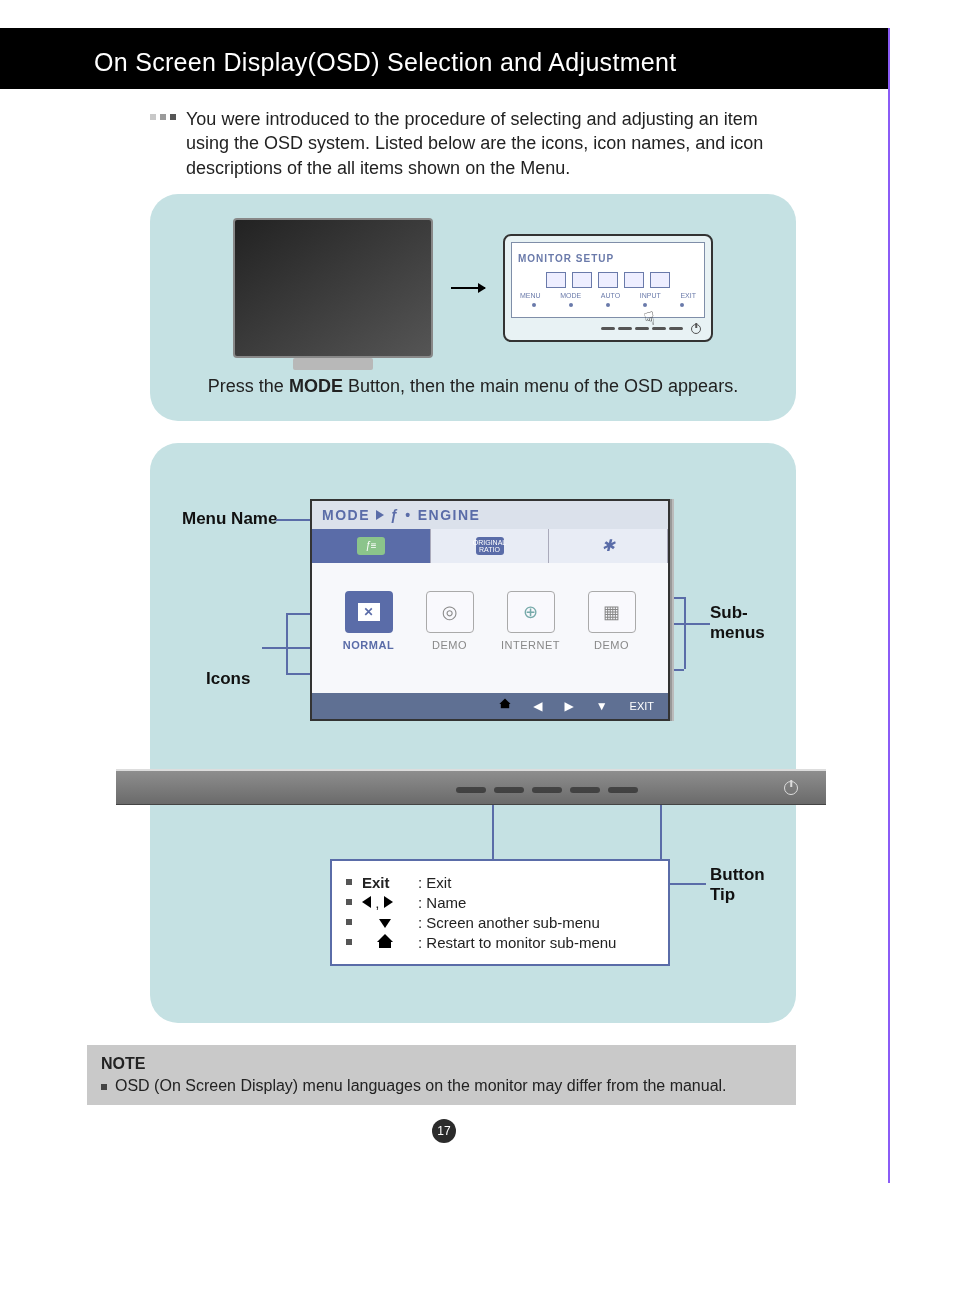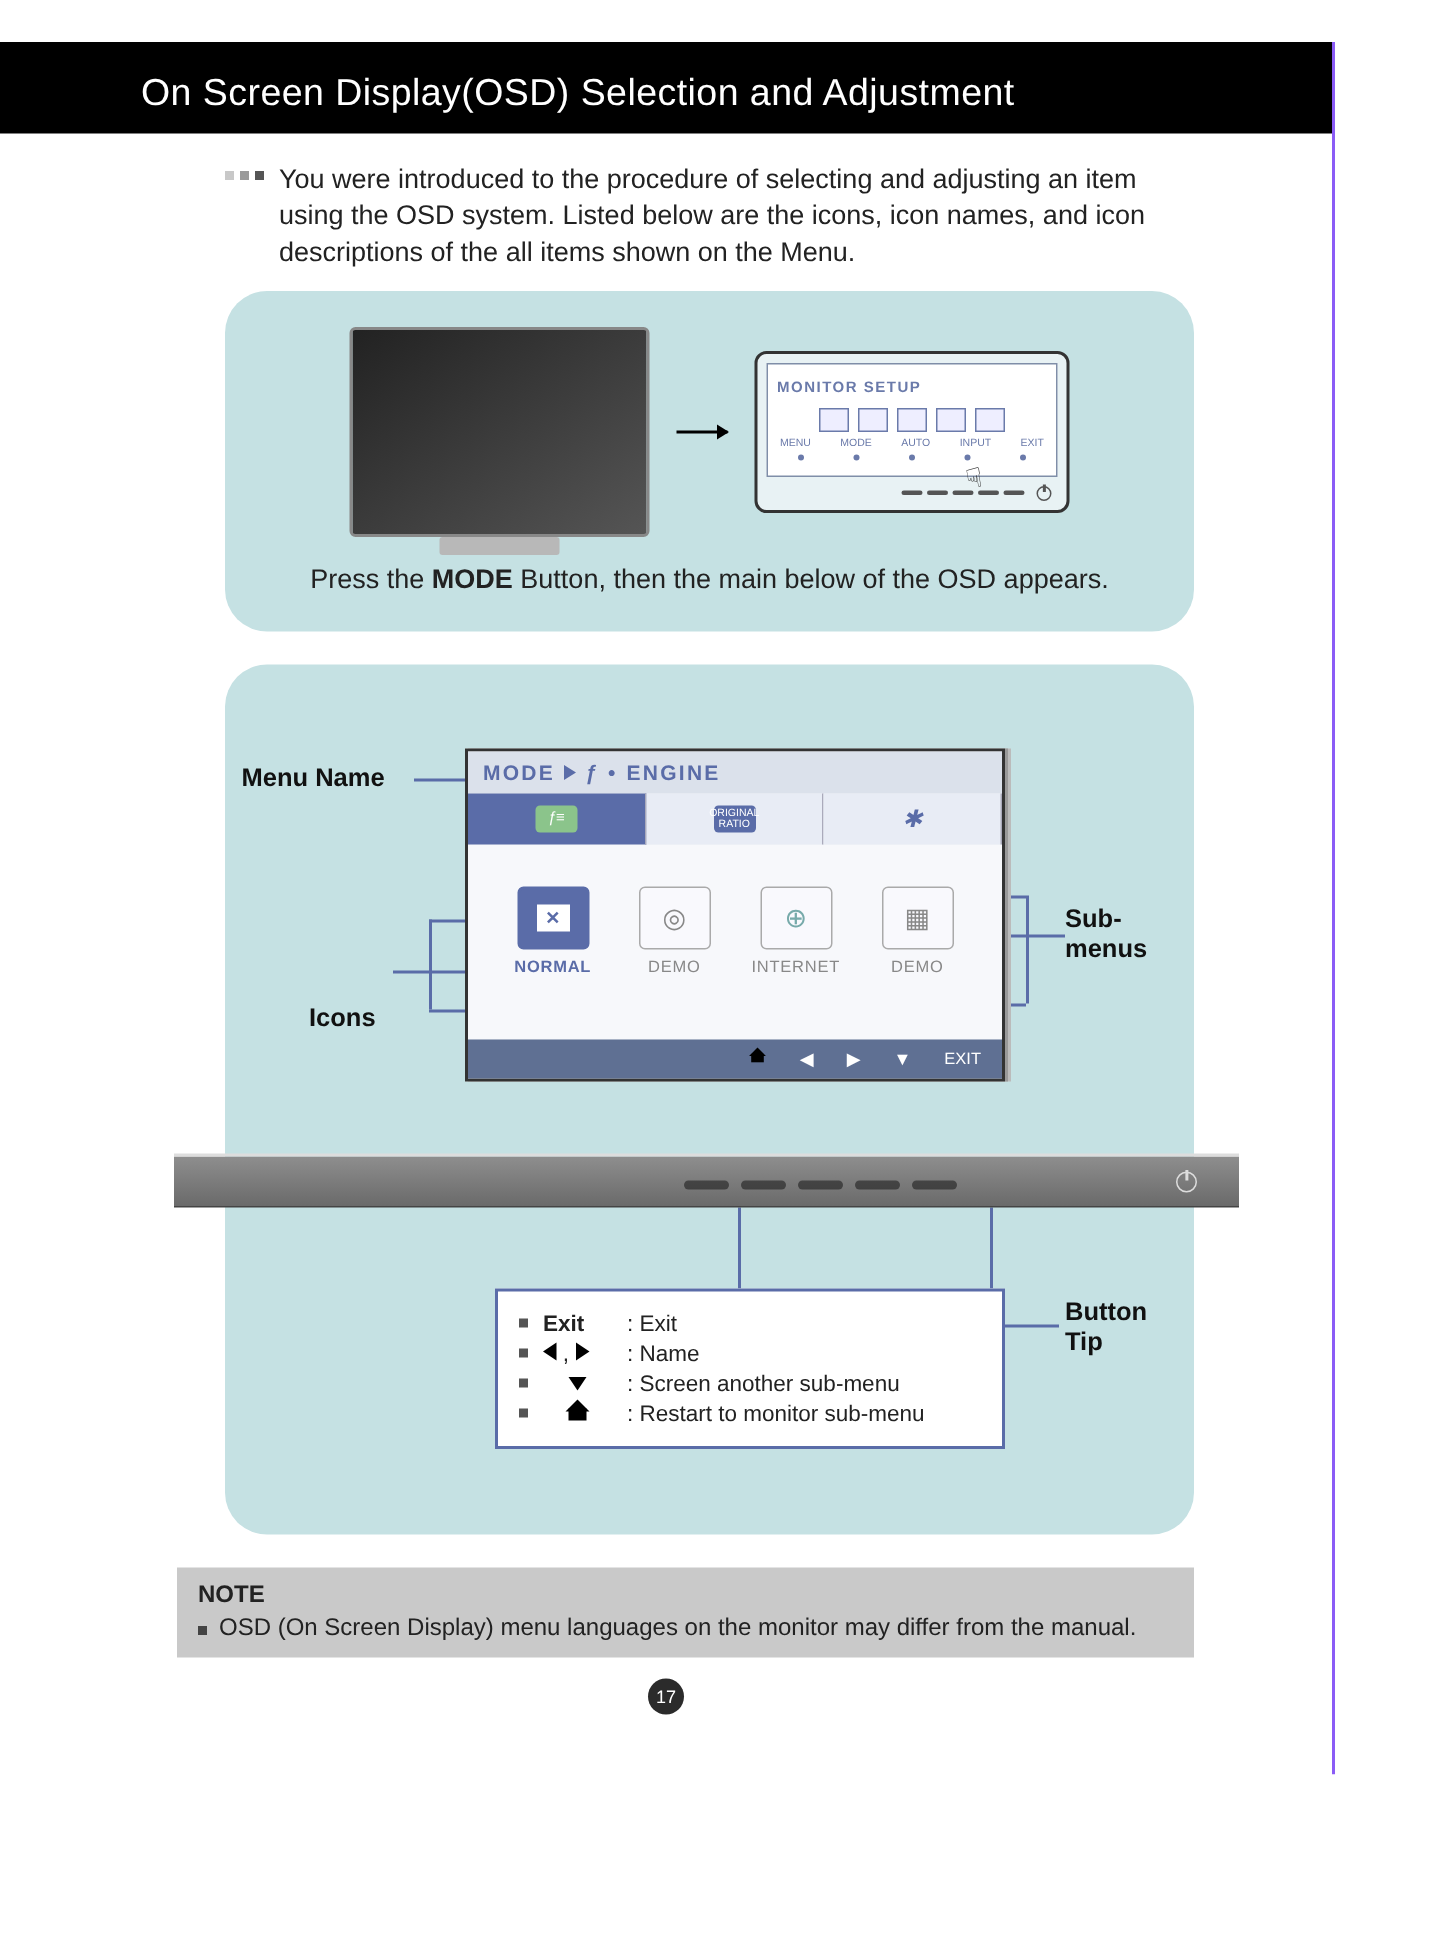--- a/index.html
+++ b/index.html
@@ -207,21 +207,21 @@
 
   .tri-l{display:inline-block;width:0;height:0;border-right:9px solid #000;border-top:6px solid transparent;border-bottom:6px solid transparent;}
   .tri-r{display:inline-block;width:0;height:0;border-left:9px solid #000;border-top:6px solid transparent;border-bottom:6px solid transparent;}
   .tri-d{display:inline-block;width:0;height:0;border-top:9px solid #000;border-left:6px solid transparent;border-right:6px solid transparent;}
   .home-ico{display:inline-block;width:12px;height:12px;position:relative;}
   .home-ico::before{content:"";position:absolute;left:0;top:4px;width:12px;height:8px;background:#000;}
   .home-ico::after{content:"";position:absolute;left:-2px;top:-2px;width:0;height:0;border-bottom:8px solid #000;border-left:8px solid transparent;border-right:8px solid transparent;}
 
   
   .note-box{
-    background:#c9c9c9; margin:0 92px 14px 118px; padding:10px 14px; font-size:16px;
+    background:#c9c9c9; margin:0 92px 14px 87px; padding:10px 14px; font-size:16px;
   }
   .note-box .note-title{ font-weight:700; margin-bottom:4px;}
   .note-row{ display:flex; align-items:flex-start; gap:8px;}
   .note-row .sq{ width:6px;height:6px;background:#444;margin-top:7px;}
 
   .page-num{
     width:24px;height:24px;border-radius:50%;background:#2b2b2b;color:#fff;
     display:flex;align-items:center;justify-content:center;font-size:12px;
     margin:11px auto 0;
   }
@@ -279,27 +279,27 @@
               <span></span>
               <span></span>
               <span></span>
             </div>
           <div class="pwr"></div>
         </div>
         <div class="cursor-hand">☟</div>
       </div>
     </div>
     <div class="caption">
-      <span>Press the </span><span class="bold">MODE</span><span> Button, then the main below of the OSD appears.</span>
+      <span>Press the </span><span class="bold">MODE</span><span> Button, then the main menu of the OSD appears.</span>
     </div>
   </div>
 
   <div class="panel bottom">
 
-    <div class="callout-label" style="left:11px; top:66px;">Menu Name</div>
+    <div class="callout-label" style="left:32px; top:66px;">Menu Name</div>
     <div class="callout-label" style="left:56px; top:194px;margin-top:32px;">Icons</div>
     <div class="callout-label" style="left:560px; top:160px; white-space:pre-line;">Sub-
 menus</div>
     <div class="callout-label" style="left:560px; top:422px; white-space:pre-line;">Button
 Tip</div>
 
     <div class="line h" style="left:126px; top:76px; width:52px;"></div>
 
     <div class="line h" style="left:112px; top:204px; width:48px;"></div>
     <div class="line v" style="left:136px; top:170px; height:60px;"></div>

